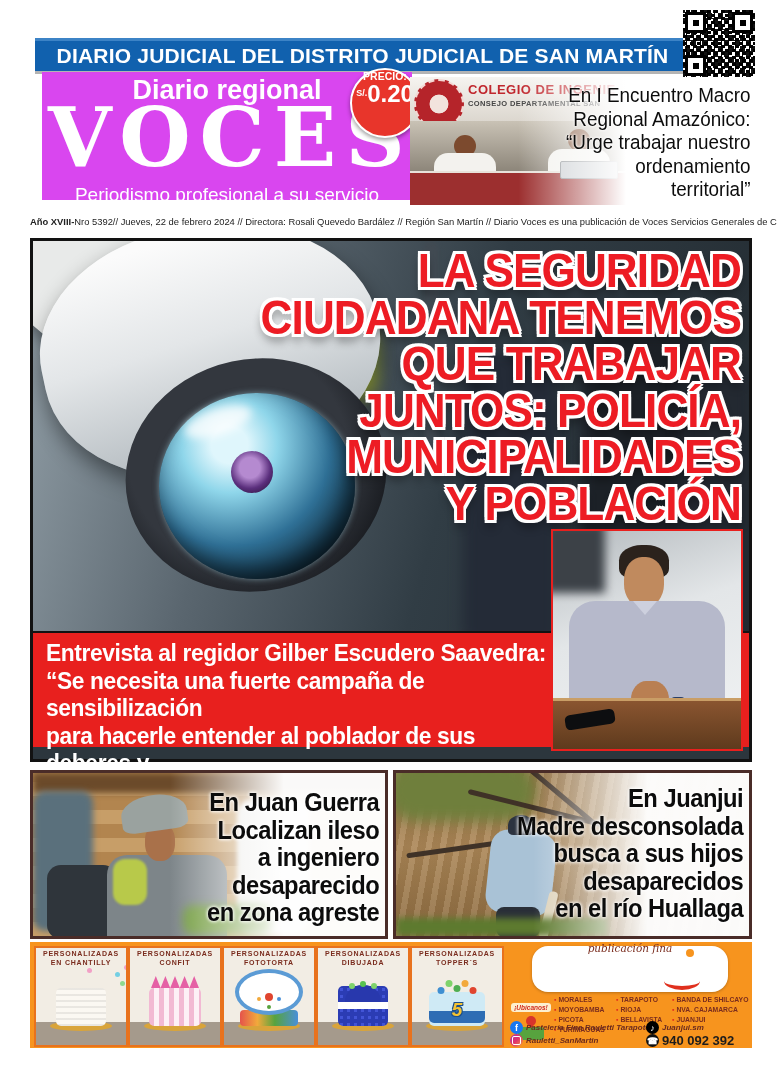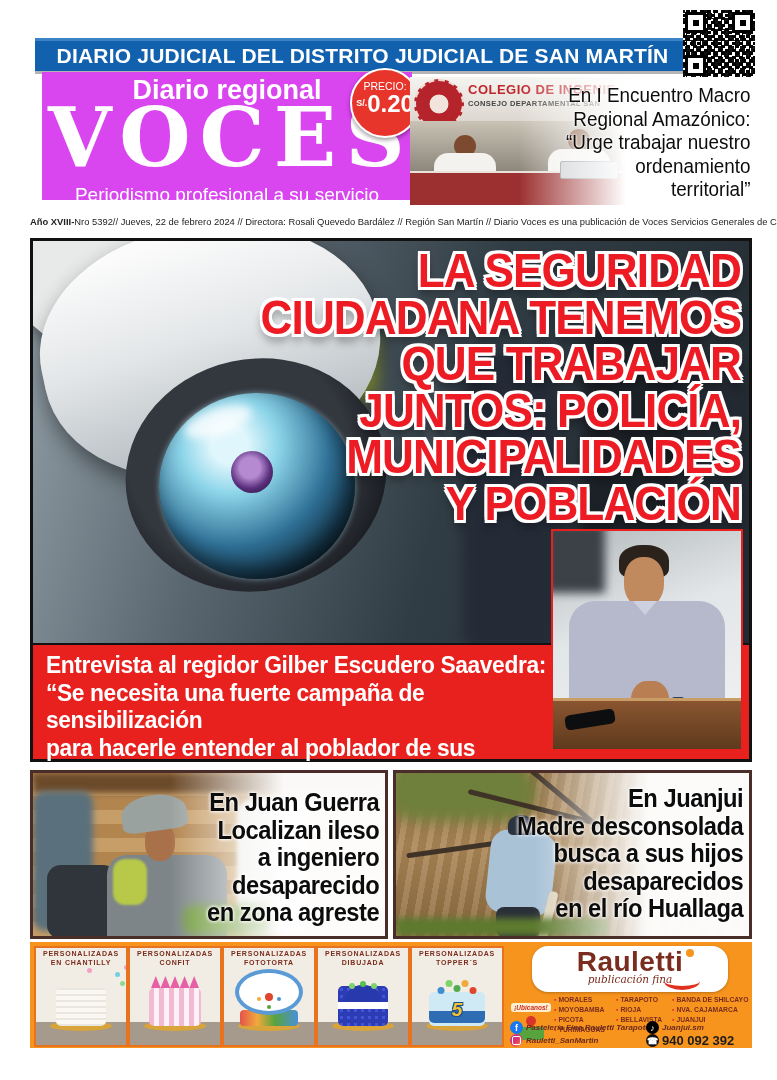--- a/index.html
+++ b/index.html
@@ -25,21 +25,21 @@
 
   
   .masthead{left:42px;top:72px;width:370px;height:128px;background:#d946ef;text-align:center;color:#fff;}
   .kicker{font-size:27px;font-weight:bold;margin-top:3px;}
   .voces{font-family:"DejaVu Serif",serif;font-weight:bold;font-size:82px;line-height:70px;
     letter-spacing:9px;margin-top:-4px;margin-left:6px;}
   .tagline{font-size:19px;margin-top:12px;}
   .price{position:absolute;left:308px;top:-4px;width:66px;height:66px;border-radius:50%;
     background:#e8352b;border:2px solid #fff;box-shadow:0 2px 4px rgba(0,0,0,.4);
     color:#fff;text-align:center;}
-  .price .pl{font-size:10.5px;font-weight:normal;margin-top:10px;}
+  .price .pl{font-size:10.5px;font-weight:bold;}
   .price .row{display:flex;align-items:flex-start;justify-content:center;}
   .price .cur{font-size:9px;font-weight:bold;margin-top:6px;}
   .price .val{font-size:24px;font-weight:bold;line-height:24px;}
 
   
   .top-story{left:410px;top:77px;width:345px;height:128px;overflow:hidden;background:#b9b2a6;}
   .ts-banner{position:absolute;left:0;top:0;width:100%;height:44px;
     background:linear-gradient(#f6f4f0,#dcd7cf);}
   .ts-red{position:absolute;left:58px;top:5px;font-size:13px;font-weight:bold;color:#c0272d;letter-spacing:.5px;}
   .ts-sub{position:absolute;left:58px;top:22px;font-size:7.5px;font-weight:bold;color:#444;letter-spacing:.4px;}
@@ -90,21 +90,21 @@
     background:radial-gradient(circle at 45% 40%,#b58ad0 0 30%,#5b2f7d 60%,#231031 95%);}
   .cam-hi{left:150px;top:168px;width:70px;height:26px;border-radius:50%;
     background:rgba(255,255,255,.75);filter:blur(4px);transform:rotate(-18deg);}
 
   .main-headline{position:absolute;right:8px;top:6px;width:600px;text-align:right;
     color:#ed1c24;font-size:49px;line-height:46.5px;font-weight:bold;letter-spacing:-1px;
     transform:scaleX(.9);transform-origin:right top;
     text-shadow:-3px -3px 0 #fff,3px -3px 0 #fff,-3px 3px 0 #fff,3px 3px 0 #fff,
       -3px 0 0 #fff,3px 0 0 #fff,0 -3px 0 #fff,0 3px 0 #fff,0 7px 10px rgba(0,0,0,.45);}
 
-  .red-banner{position:absolute;left:0;bottom:0;width:100%;height:114px;background:#e8201e;
+  .red-banner{position:absolute;left:0;bottom:12px;width:100%;height:114px;background:#e8201e;
     box-shadow:0 -2px 0 #121212;}
   .rb-text{position:absolute;left:13px;top:7px;width:520px;color:#fff;
     font-size:23.5px;line-height:27.5px;font-weight:bold;letter-spacing:-.4px;
     transform:scaleX(.97);transform-origin:left top;}
 
   .inset{position:absolute;right:8px;bottom:10px;width:188px;height:218px;overflow:hidden;
     background:linear-gradient(160deg,#b4babe,#e3e6e8 42%,#f1f3f4);box-shadow:0 0 0 2px #e8201e;}
   .in-dark{left:-8px;top:-8px;width:60px;height:70px;background:#3c4147;filter:blur(5px);}
   .in-hair{left:66px;top:14px;width:50px;height:34px;border-radius:45% 45% 30% 30%;background:#2b221c;}
   .in-face{left:71px;top:26px;width:40px;height:50px;border-radius:45%;background:#c08a5e;}
@@ -423,21 +423,20 @@
       </div>
     <div class="plate"></div>
     <div class="cakebody c5"></div>
     <div class="c5band"></div>
     <div class="c5num">5</div>
     <div class="c5tops"></div>
   </div>
 
   <div class="rl">
     <div class="rl-box">
-      <div class="rl-brand">Rauletti</div>
       <div class="rl-dot"></div>
       <div class="rl-smile"></div>
       <div class="rl-sub">publicación fina</div>
     </div>
     <div class="rl-ub">
       <span class="rl-ublbl">¡Ubícanos!</span>
       <div class="rl-pin"></div>
       <div class="rl-map"></div>
     </div>
     <div class="rl-locs">

